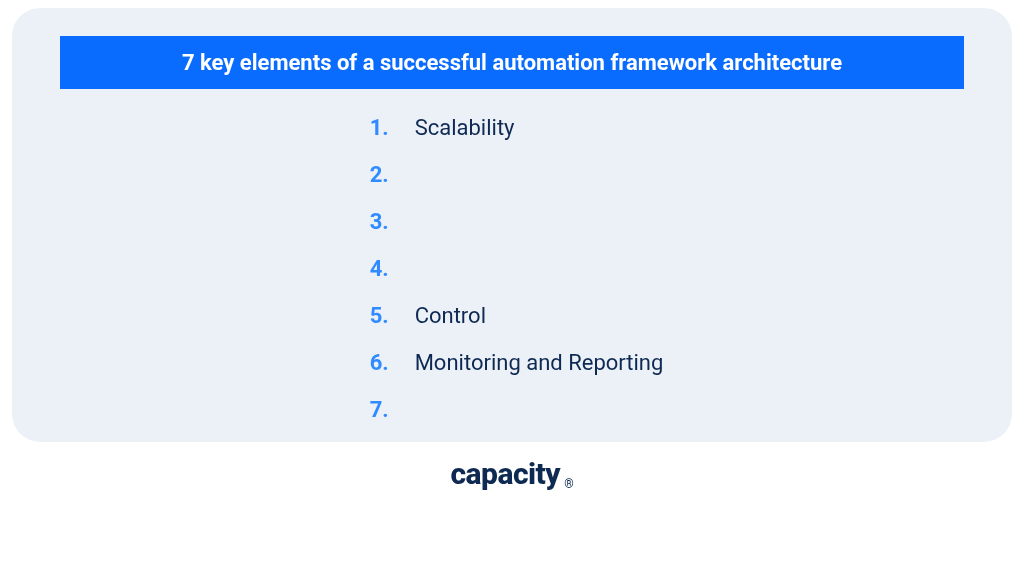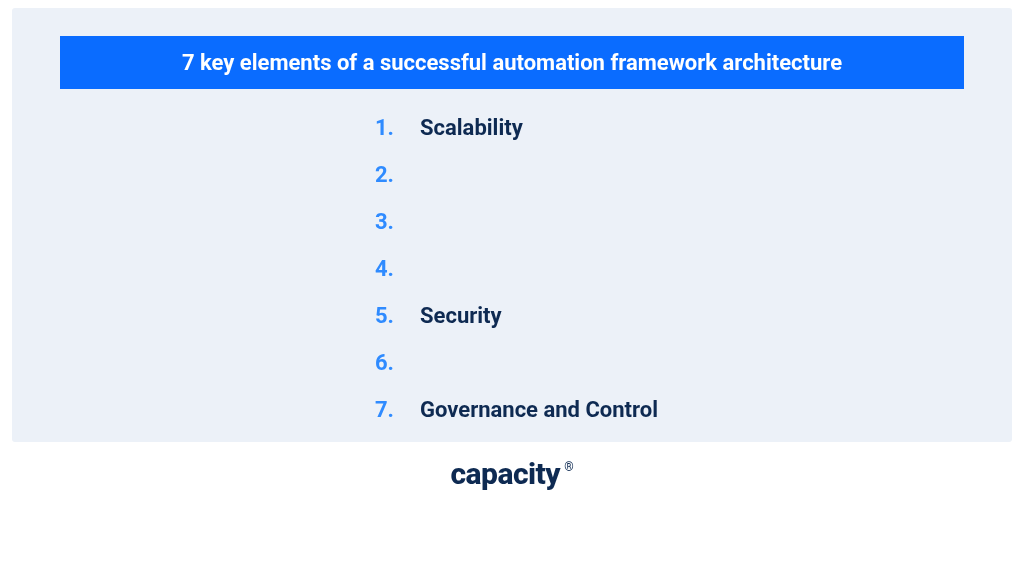--- a/index.html
+++ b/index.html
@@ -9,21 +9,21 @@
     background: #ffffff;
     font-family: -apple-system, BlinkMacSystemFont, "Segoe UI", Roboto, Helvetica, Arial, sans-serif;
     display: flex;
     flex-direction: column;
     align-items: center;
   }
   .card {
     margin-top: 8px;
     width: 1000px;
     background: #ecf1f8;
-    border-radius: 3px;
+    border-radius: 28px;
     padding: 28px 48px 20px 48px;
     display: flex;
     flex-direction: column;
     align-items: center;
   }
   .title-bar {
     width: 904px;
     background: #0a6cff;
     color: #ffffff;
     text-align: center;
@@ -43,28 +43,28 @@
     gap: 26px;
   }
   .num {
     width: 28px;
     text-align: right;
     font-weight: 700;
     font-size: 22px;
     color: #2f8bff;
   }
   .label {
-    font-weight: 700;
+    font-weight: 400;
     font-size: 22px;
     color: #0e2a52;
   }
   .brand {
     margin-top: 14px;
     display: flex;
-    align-items: flex-start;
+    align-items: flex-end;
     gap: 4px;
   }
   .brand-name {
     font-weight: 800;
     font-size: 30px;
     color: #0e2a52;
     letter-spacing: -0.5px;
   }
   .brand-reg {
     font-size: 12px;
@@ -87,28 +87,28 @@
       <span class="num">2.</span>
     </div>
     <div class="list-row">
       <span class="num">3.</span>
     </div>
     <div class="list-row">
       <span class="num">4.</span>
     </div>
     <div class="list-row">
       <span class="num">5.</span>
-      <span class="label">Security</span>
+      <span class="label">Control</span>
     </div>
     <div class="list-row">
       <span class="num">6.</span>
+      <span class="label">Monitoring and Reporting</span>
     </div>
     <div class="list-row">
       <span class="num">7.</span>
-      <span class="label">Governance and Control</span>
     </div>
   </div>
 </div>
 
 <div class="brand">
   <span class="brand-name">capacity</span>
   <span class="brand-reg">®</span>
 </div>
 
 </body></html>

